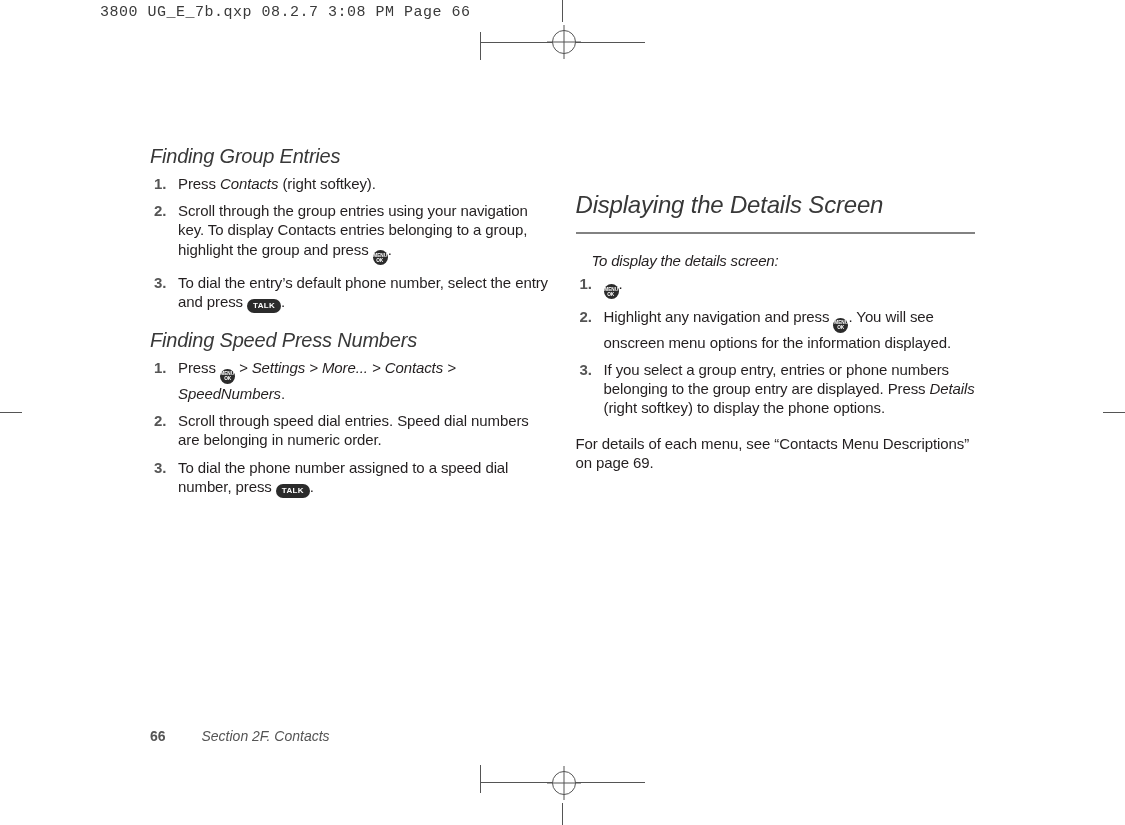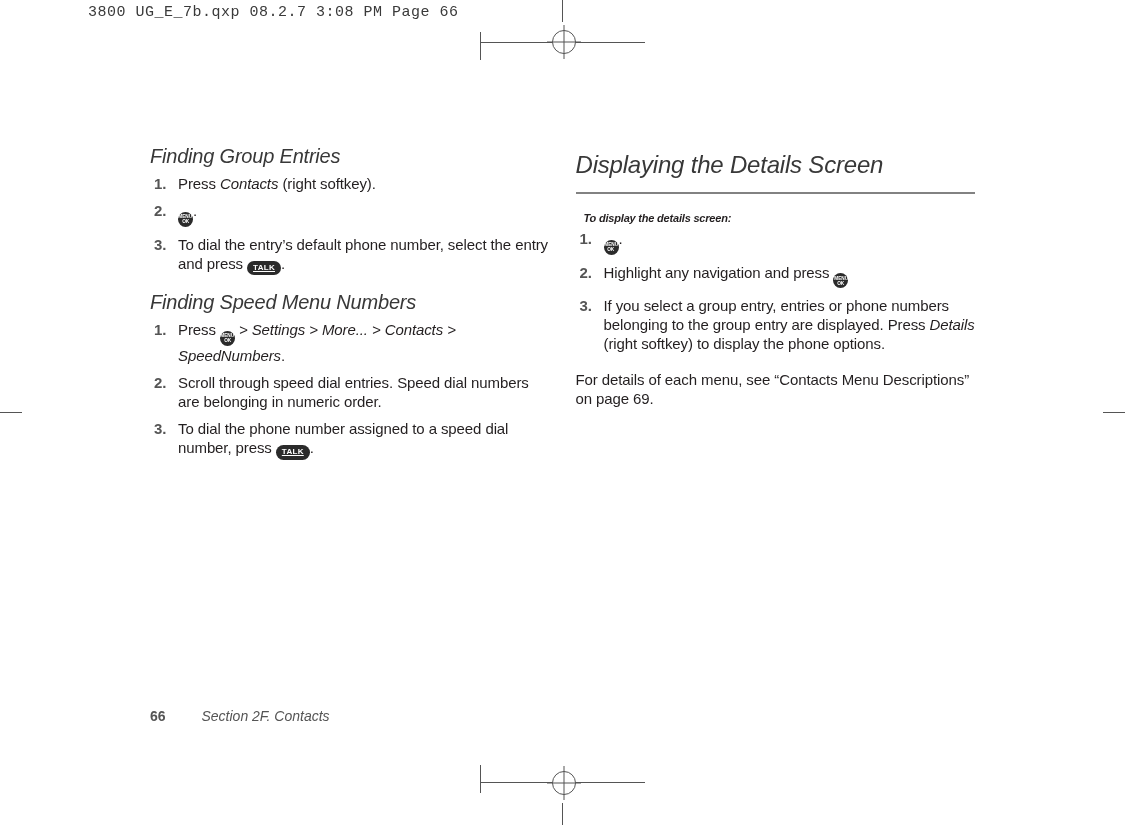--- a/index.html
+++ b/index.html
@@ -7,21 +7,21 @@
     padding: 0;
     width: 1125px;
     height: 825px;
     background: #fff;
     font-family: Helvetica, Arial, sans-serif;
     color: #231f20;
   }
   .prepress-header {
     position: absolute;
     top: 4px;
-    left: 88px;
+    left: 100px;
     font-family: "Courier New", monospace;
     font-size: 15px;
     letter-spacing: 0.5px;
     color: #3a3a3a;
   }
   
   .reg-top {
     position: absolute;
     top: 0; left: 0; width: 100%; height: 60px;
     pointer-events: none;
@@ -58,20 +58,21 @@
   .side-tick.left { left: 0; top: 412px;}
   .side-tick.right{ right:0; top: 412px;}
 
   .page {
     position: absolute;
     top: 145px;
     left: 150px;
     width: 825px;
     display: flex;
     gap: 26px;
+    align-items: center;
   }
   .col {
     flex: 1 1 0;
     min-width: 0;
   }
   h3.subhead {
     font-style: italic;
     font-weight: normal;
     font-size: 20px;
     margin: 0 0 6px 0;
@@ -83,23 +84,23 @@
     font-weight: normal;
     font-size: 24px;
     color: #383838;
     margin: 6px 0 4px 0;
     padding-bottom: 13px;
     border-bottom: 2px solid #828282;
     letter-spacing: -0.2px;
   }
   .lead {
     font-style: italic;
-    font-weight: bold;
-    font-size: 11px;
-    margin: 18px 0 4px 8px;
+    font-weight: normal;
+    font-size: 15px;
+    margin: 18px 0 4px 16px;
     letter-spacing: -0.2px;
   }
   ol.steps {
     list-style: none;
     padding: 0;
     margin: 2px 0 16px 0;
     counter-reset: step;
   }
   ol.steps > li {
     counter-increment: step;
@@ -147,27 +148,26 @@
     align-items: center;
     justify-content: center;
     background: #2b2b2b;
     color: #fff;
     border-radius: 8px;
     font-size: 8px;
     font-weight: bold;
     padding: 2px 6px 2px 6px;
     vertical-align: -1px;
     letter-spacing: 0.3px;
-    text-decoration: underline;
   }
 
   .footer {
     position: absolute;
     left: 150px;
-    top: 708px;
+    top: 728px;
     font-size: 14px;
     font-style: italic;
     color: #555;
     text-align: center;
   }
   .footer .pgnum { font-weight: bold; font-style: normal; color:#555; margin-right: 32px;}
 </style>
 </head>
 <body>
 
@@ -192,67 +192,67 @@
 
   <div class="col">
 
     <h3 class="subhead">Finding Group Entries</h3>
 
     <ol class="steps">
       <li>
         <span>Press </span><span class="bi">Contacts</span><span> (right softkey).</span>
       </li>
       <li>
+        <span>Scroll through the group entries using your navigation key. To display Contacts entries belonging to a group, highlight the group and press </span><span class="menu-icon">
+            <span>MENU</span>
+            <span>OK</span>
+          </span><span>.</span>
+      </li>
+      <li>
+        <span>To dial the entry’s default phone number, select the entry and press </span><span class="talk-pill">TALK</span><span>.</span>
+      </li>
+    </ol>
+
+    <h3 class="subhead">Finding Speed Press Numbers</h3>
+
+    <ol class="steps">
+      <li>
+        <span>Press </span><span class="menu-icon">
+            <span>MENU</span>
+            <span>OK</span>
+          </span><span class="bi"> &gt; Settings &gt; More... &gt; Contacts &gt; SpeedNumbers</span><span>.</span>
+      </li>
+      <li>
+        <span>Scroll through speed dial entries. Speed dial numbers are belonging in numeric order.</span>
+      </li>
+      <li>
+        <span>To dial the phone number assigned to a speed dial number, press </span><span class="talk-pill">TALK</span><span>.</span>
+      </li>
+    </ol>
+
+  </div>
+
+  <div class="col">
+
+    <h2 class="section">Displaying the Details Screen</h2>
+
+    <p class="lead">To display the details screen:</p>
+
+    <ol class="steps">
+      <li>
         <span class="menu-icon">
             <span>MENU</span>
             <span>OK</span>
           </span><span>.</span>
       </li>
       <li>
-        <span>To dial the entry’s default phone number, select the entry and press </span><span class="talk-pill">TALK</span><span>.</span>
-      </li>
-    </ol>
-
-    <h3 class="subhead">Finding Speed Menu Numbers</h3>
-
-    <ol class="steps">
-      <li>
-        <span>Press </span><span class="menu-icon">
-            <span>MENU</span>
-            <span>OK</span>
-          </span><span class="bi"> &gt; Settings &gt; More... &gt; Contacts &gt; SpeedNumbers</span><span>.</span>
-      </li>
-      <li>
-        <span>Scroll through speed dial entries. Speed dial numbers are belonging in numeric order.</span>
-      </li>
-      <li>
-        <span>To dial the phone number assigned to a speed dial number, press </span><span class="talk-pill">TALK</span><span>.</span>
-      </li>
-    </ol>
-
-  </div>
-
-  <div class="col">
-
-    <h2 class="section">Displaying the Details Screen</h2>
-
-    <p class="lead">To display the details screen:</p>
-
-    <ol class="steps">
-      <li>
-        <span class="menu-icon">
-            <span>MENU</span>
-            <span>OK</span>
-          </span><span>.</span>
-      </li>
-      <li>
         <span>Highlight any navigation and press </span><span class="menu-icon">
             <span>MENU</span>
             <span>OK</span>
-          </span>
+          </span><span>. You will see onscreen menu options for the information displayed.</span>
       </li>
       <li>
         <span>If you select a group entry, entries or phone numbers belonging to the group entry are displayed. Press </span><span class="bi">Details</span><span> (right softkey) to display the phone options.</span>
       </li>
     </ol>
 
     <p class="para">For details of each menu, see “Contacts Menu Descriptions” on page 69.</p>
 
   </div>
 </div>

